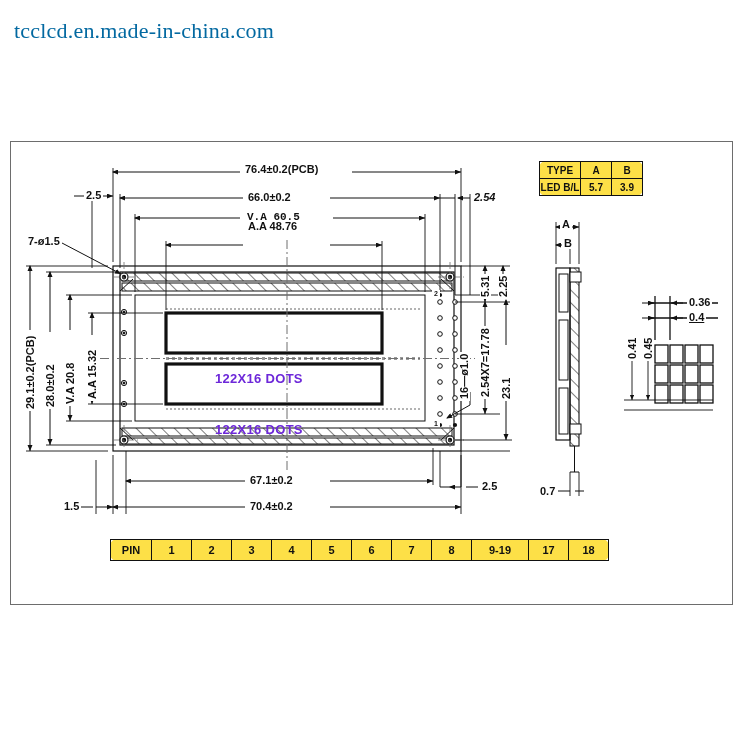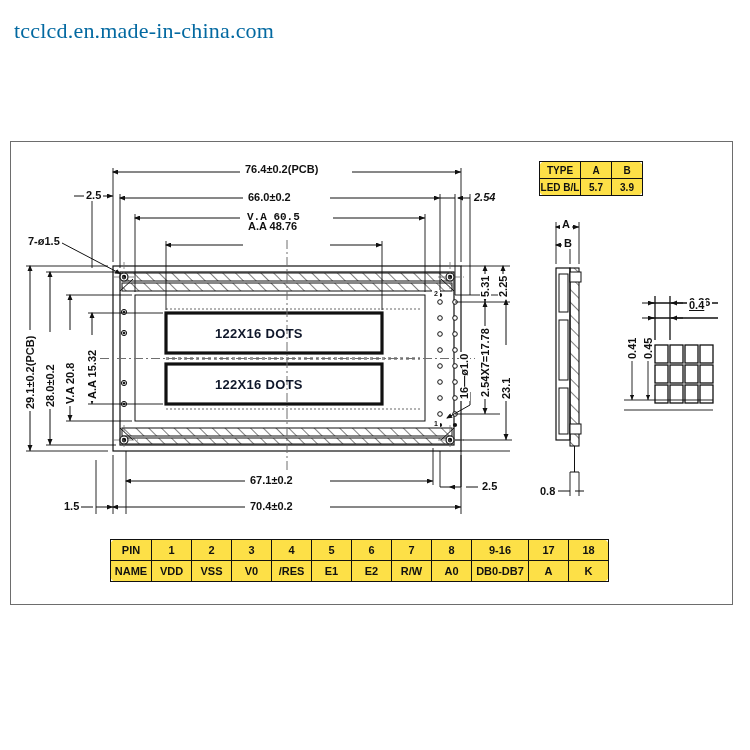--- a/index.html
+++ b/index.html
@@ -32,22 +32,22 @@
     white-space:nowrap;background:#fff;padding:0 2px;
     line-height:1;
   }
   .lbl.vert{
     transform-origin:left bottom;
     transform:rotate(-90deg);
     background:#fff;
   }
   .xsm{font-size:7px;font-weight:bold;}
   .disp-txt{
-    position:absolute;font-size:13px;font-weight:bold;color:#0f172a;
-    white-space:nowrap;letter-spacing:.3px;
+    position:absolute;font-size:13px;font-weight:bold;color:#6d28d9;
+    white-space:nowrap;letter-spacing:.3px;margin-top:45px;
   }
   table.tbl{
     position:absolute;border-collapse:collapse;background:#fde047;border-radius:7px;
   }
   table.tbl td{
     border:1.2px solid #111;
     font-family:"Liberation Sans", sans-serif;
     font-size:11px;font-weight:bold;
     text-align:center;vertical-align:middle;
     padding:0;height:20px;color:#111;
@@ -365,24 +365,24 @@
 <div class="lbl" style="left:62px;top:501px;">1.5</div>
 
 <div class="lbl xsm" style="left:432px;top:290px;">2</div>
 <div class="lbl xsm" style="left:432px;top:420px;">1</div>
 
 <div class="disp-txt" style="left:215px;top:326px;">122X16  DOTS</div>
 <div class="disp-txt" style="left:215px;top:377px;">122X16  DOTS</div>
 
 <div class="lbl" style="left:560px;top:219px;">A</div>
 <div class="lbl" style="left:562px;top:238px;">B</div>
-<div class="lbl" style="left:538px;top:486px;">0.8</div>
+<div class="lbl" style="left:538px;top:486px;">0.7</div>
 
 <div class="lbl" style="left:687px;top:297px;text-align:center;">0.36</div>
-<div class="lbl" style="left:687px;top:300px;text-decoration:underline;">0.4</div>
+<div class="lbl" style="left:687px;top:312px;text-decoration:underline;">0.4</div>
 <div class="lbl vert" style="left:638px;top:350px;">0.41</div>
 <div class="lbl vert" style="left:654px;top:350px;">0.45</div>
 
 <table class="tbl" id="type-table">
   <tbody>
       <tr>
     <td class="first">TYPE</td>
     <td>A</td>
     <td>B</td>
   </tr>
@@ -399,32 +399,18 @@
       <tr>
     <td class="hdrcell">PIN</td>
     <td>1</td>
     <td>2</td>
     <td>3</td>
     <td>4</td>
     <td>5</td>
     <td>6</td>
     <td>7</td>
     <td>8</td>
-    <td class="wide">9-16</td>
+    <td class="wide">9-19</td>
     <td>17</td>
     <td>18</td>
   </tr>
-  <tr>
-    <td class="hdrcell">NAME</td>
-    <td>VDD</td>
-    <td>VSS</td>
-    <td>V0</td>
-    <td>/RES</td>
-    <td>E1</td>
-    <td>E2</td>
-    <td>R/W</td>
-    <td>A0</td>
-    <td class="wide">DB0-DB7</td>
-    <td>A</td>
-    <td>K</td>
-  </tr>
 </tbody>
   </table>
 
 </body></html>

